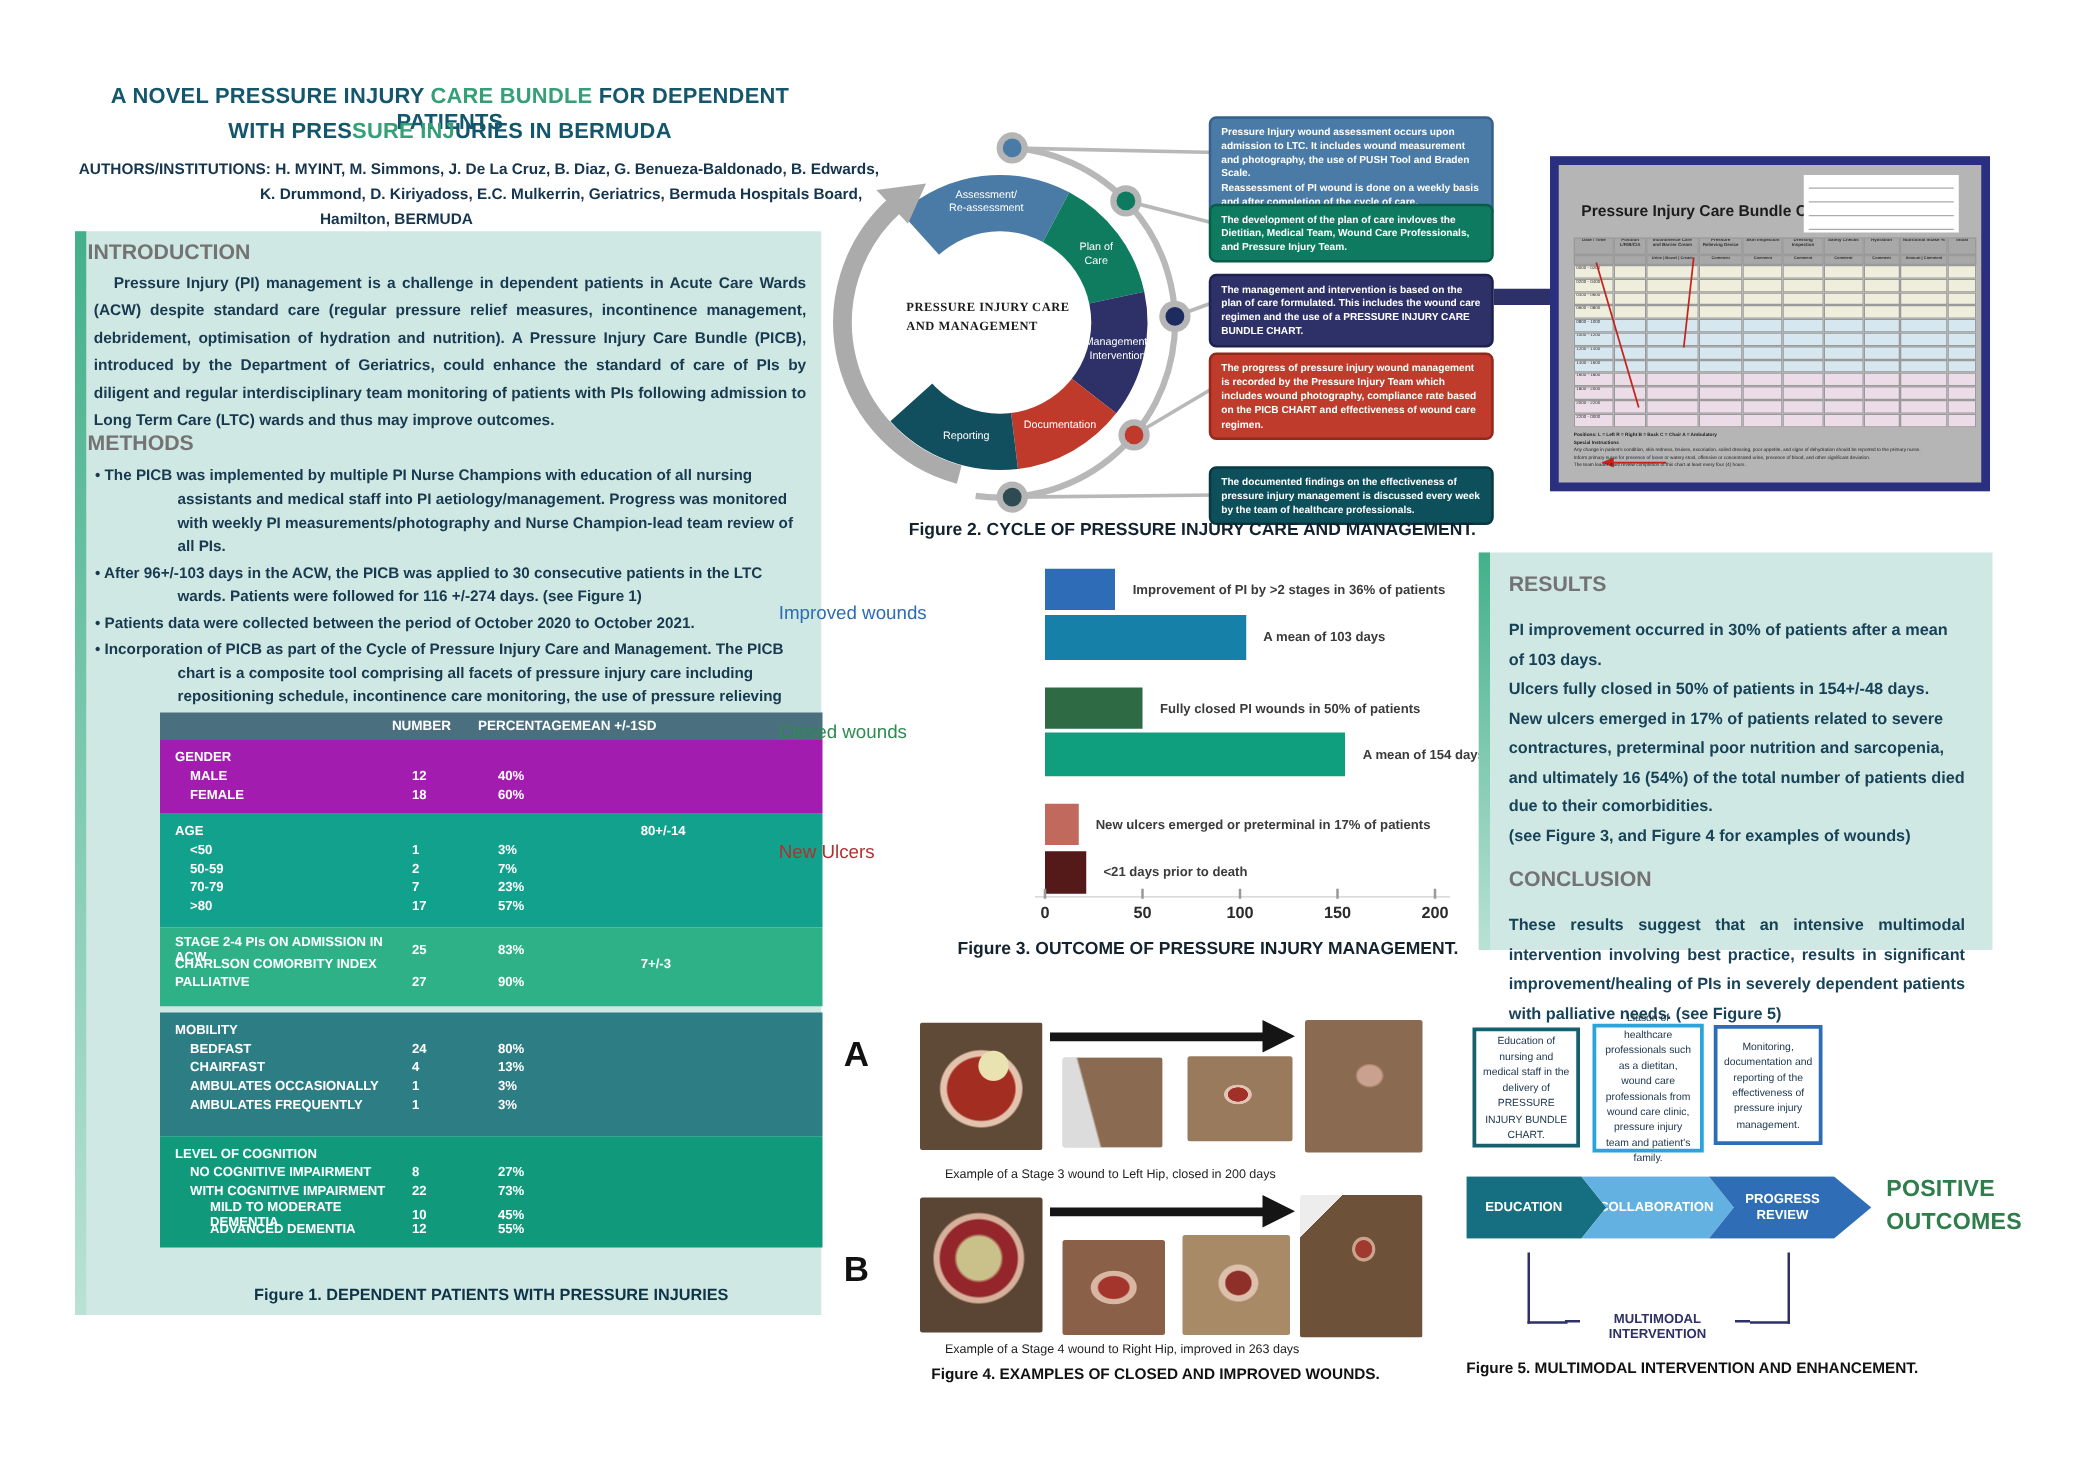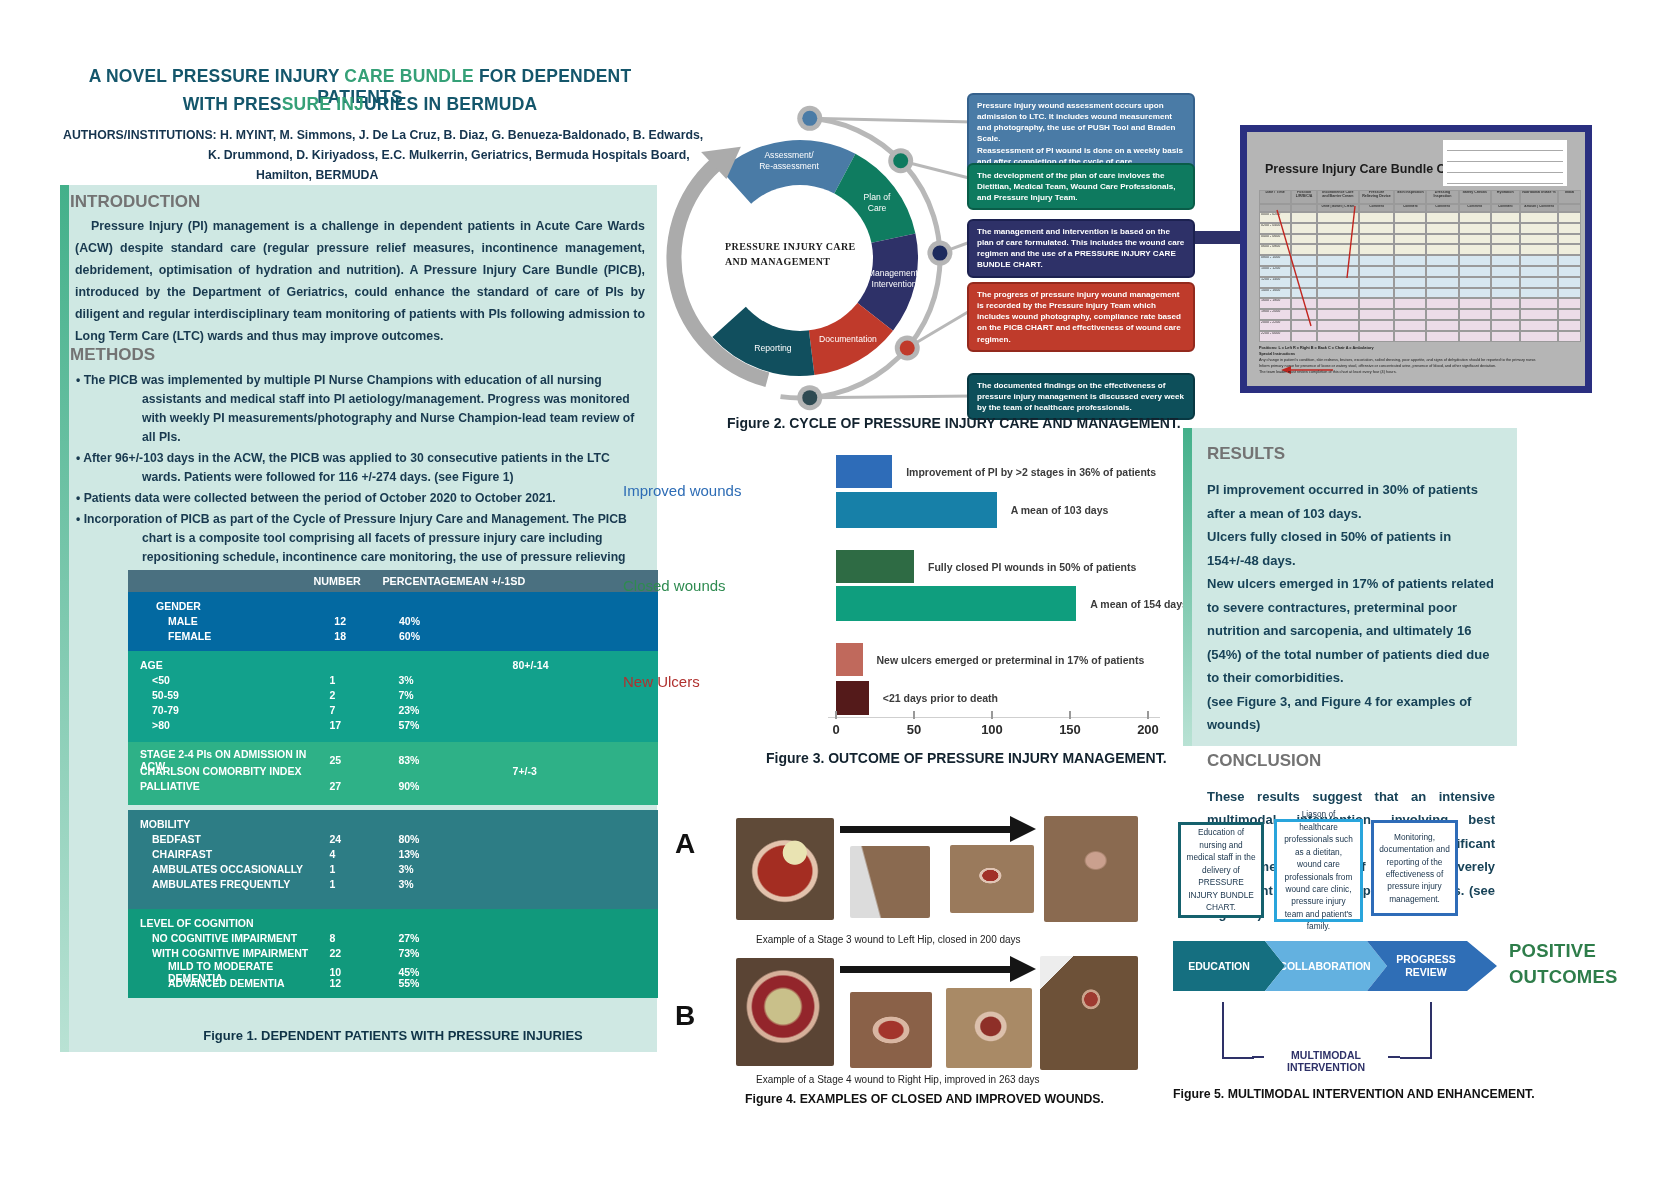--- a/index.html
+++ b/index.html
@@ -106,21 +106,21 @@
         <li>• Patients data were collected between the period of October 2020 to October 2021.</li>
         <li>• Incorporation of PICB as part of the Cycle of Pressure Injury Care and Management. The PICB chart is a composite tool comprising all facets of pressure injury care including repositioning schedule, incontinence care monitoring, the use of pressure relieving devices, skin inspection, wound dressing  inspection, safety checks, hydration and nutritional intake. (see Figure 2)</li>
       </ul>
     <div id="fig1-table" class="abs" style="left:68px;top:385px;width:530px;">
         <div class="t-head">
           <span></span>
           <span>NUMBER</span>
           <span>PERCENTAGE</span>
           <span>MEAN +/-1SD</span>
         </div>
-        <div style="background: #0369a1; padding: 6px 16px 8px;">
+        <div style="background: #a21caf; padding: 6px 0px 8px;">
           <div class="t-row">
             <span class="ind0">GENDER</span>
             <span class="cnum"></span>
             <span class="cpct"></span>
             <span class="cmean"></span>
           </div>
           <div class="t-row">
             <span class="ind1">MALE</span>
             <span class="cnum">12</span>
             <span class="cpct">40%</span>
@@ -518,21 +518,21 @@
       <div class="tick-lab" style="left: 894px; top: 722px;">50</div>
       <div class="abs" style="left: 991px; top: 711px; width: 2px; height: 8px; background: rgb(153, 153, 153);"></div>
       <div class="tick-lab" style="left: 972px; top: 722px;">100</div>
       <div class="abs" style="left: 1069px; top: 711px; width: 2px; height: 8px; background: rgb(153, 153, 153);"></div>
       <div class="tick-lab" style="left: 1050px; top: 722px;">150</div>
       <div class="abs" style="left: 1147px; top: 711px; width: 2px; height: 8px; background: rgb(153, 153, 153);"></div>
       <div class="tick-lab" style="left: 1128px; top: 722px;">200</div>
     </div>
   <div class="abs cap14" style="left:766px;top:750px;">Figure 3. OUTCOME OF PRESSURE INJURY MANAGEMENT.</div>
 
-  <div id="results-panel" class="abs panel" style="left:1183px;top:428px;width:334px;height:318px;">
+  <div id="results-panel" class="abs panel" style="left:1183px;top:442px;width:411px;height:318px;">
     <div class="h-sec">RESULTS</div>
     <div id="results-lines">
         <p>PI improvement occurred in 30% of patients after a mean of 103 days.</p>
         <p>Ulcers fully closed in 50% of patients in 154+/-48 days.</p>
         <p>New ulcers emerged in 17% of patients related to severe contractures, preterminal poor nutrition and sarcopenia, and ultimately 16 (54%) of the total number of patients died due to their comorbidities.</p>
         <p>(see Figure 3, and Figure 4 for examples of wounds)</p>
       </div>
     <div class="gap"></div>
     <div class="h-sec">CONCLUSION</div>
     <p class="just">These results suggest that an intensive multimodal intervention involving best practice, results in significant improvement/healing of PIs in severely dependent patients with palliative needs. (see Figure 5)</p>

